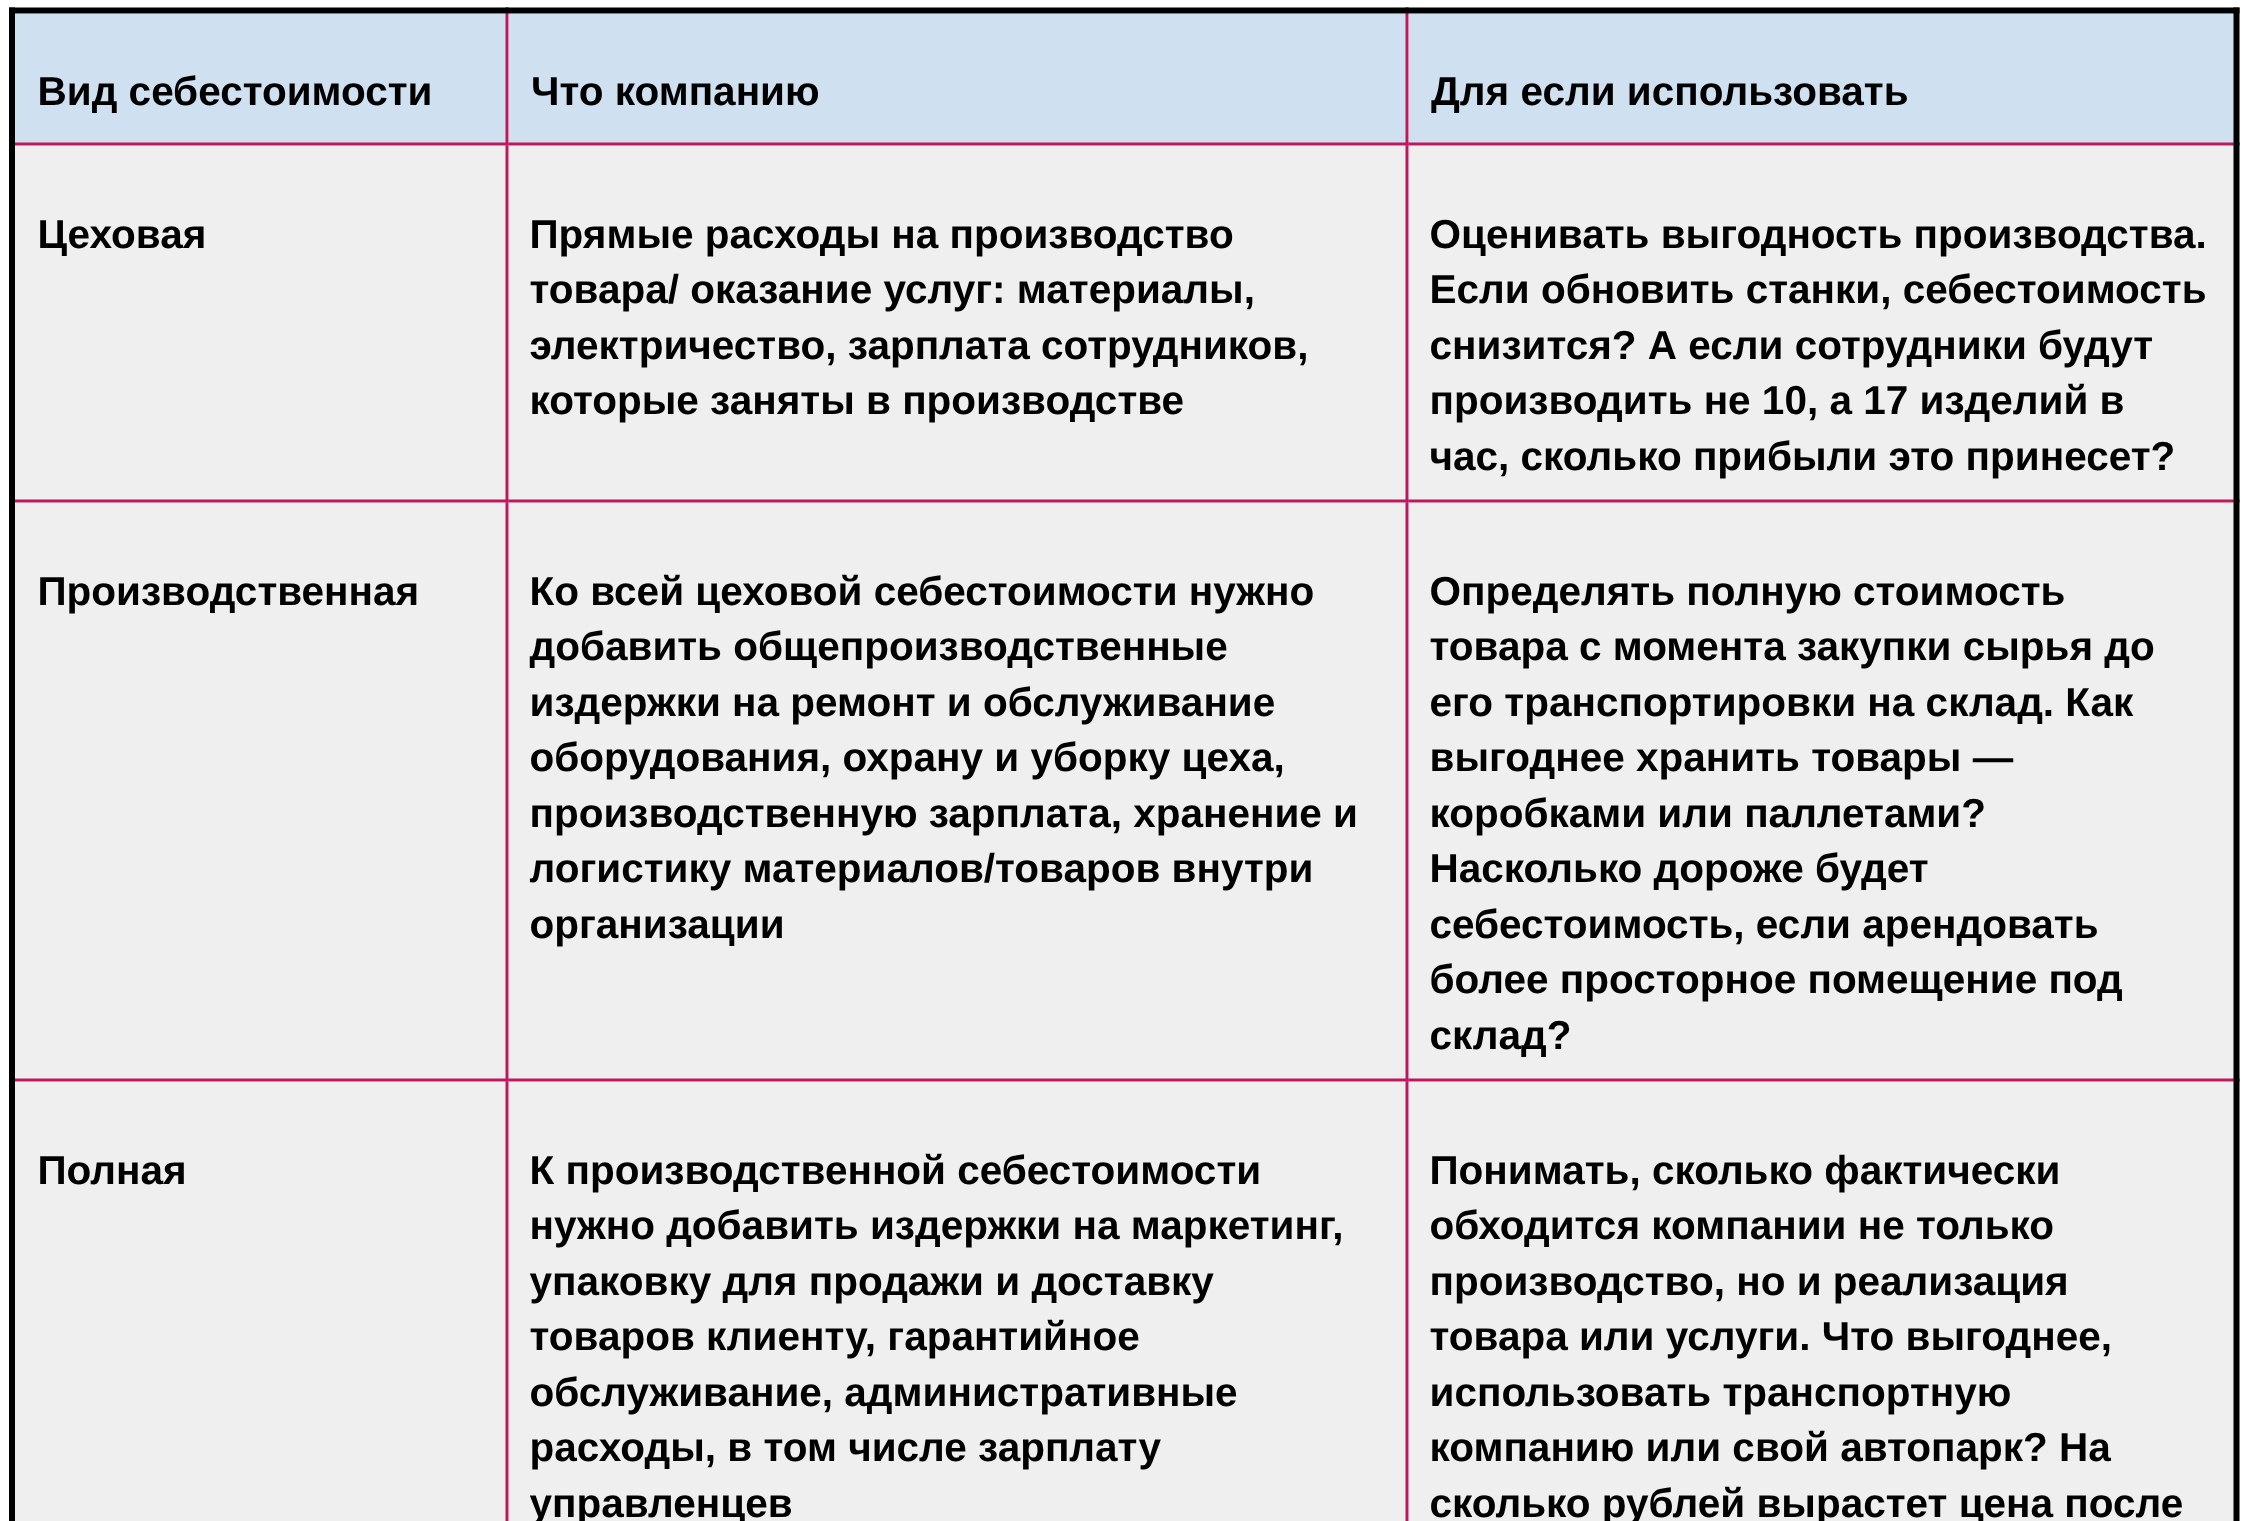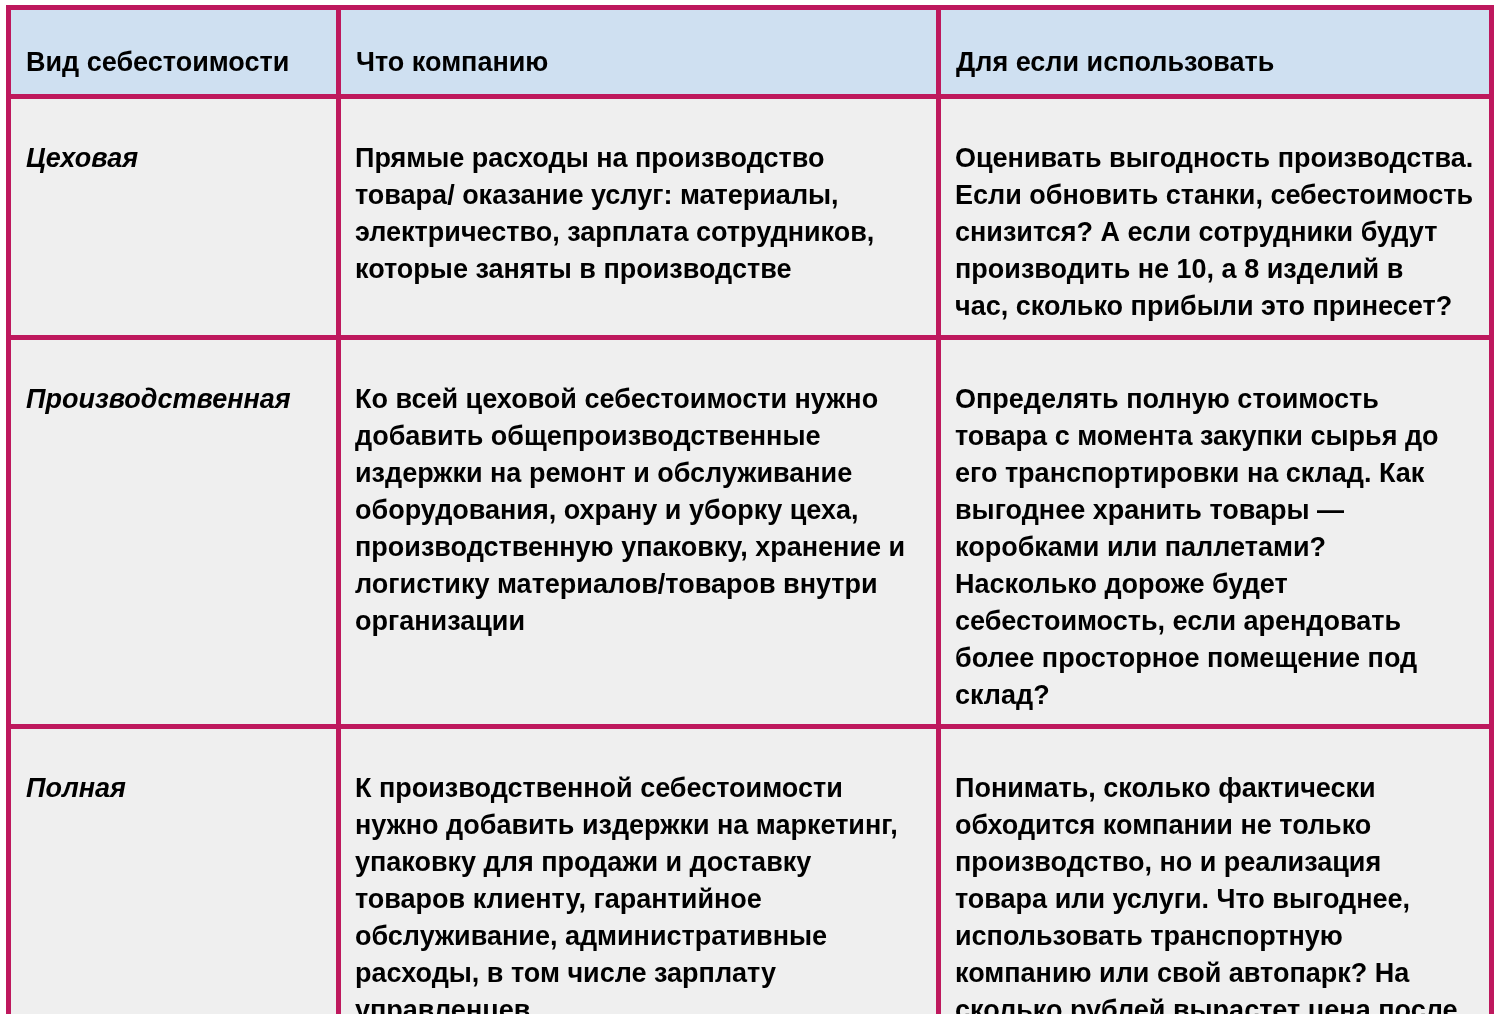--- a/index.html
+++ b/index.html
@@ -23,21 +23,21 @@
     position: absolute;
     left: 6px;
     top: 5px;
     width: 1483px;
     border-collapse: collapse;
     table-layout: fixed;
     border: 4px solid #000000;
   }
   .cost-table th,
   .cost-table td {
-    border: 5px solid #be185d;
+    border: 2px solid #be185d;
     vertical-align: top;
     text-align: left;
     font-size: 27px;
     line-height: 37px;
     overflow: hidden;
   }
   .cost-table col.c1 { width: 330px; }
   .cost-table col.c2 { width: 600px; }
   .cost-table col.c3 { width: 553px; }
 
@@ -53,21 +53,20 @@
   }
   .cost-table td {
     background: #efefef;
     padding: 41px 8px 10px 14px;
     white-space: pre-line;
     font-weight: bold;
   }
   .cost-table td.type-cell {
     font-weight: bold;
     padding-left: 15px;
-    font-style: italic;
   }
 </style>
 </head>
 <body>
 
 <div class="page">
   <table class="cost-table">
     <colgroup>
       <col class="c1">
       <col class="c2">
@@ -83,30 +82,30 @@
     <tbody>
       <tr class="r1">
         <td class="type-cell">Цеховая</td>
         <td>Прямые расходы на производство
 товара/ оказание услуг: материалы,
 электричество, зарплата сотрудников,
 которые заняты в производстве</td>
         <td>Оценивать выгодность производства.
 Если обновить станки, себестоимость
 снизится? А если сотрудники будут
-производить не 10, а 8 изделий в
+производить не 10, а 17 изделий в
 час, сколько прибыли это принесет?</td>
       </tr>
       <tr class="r2">
         <td class="type-cell">Производственная</td>
         <td>Ко всей цеховой себестоимости нужно
 добавить общепроизводственные
 издержки на ремонт и обслуживание
 оборудования, охрану и уборку цеха,
-производственную упаковку, хранение и
+производственную зарплата, хранение и
 логистику материалов/товаров внутри
 организации</td>
         <td>Определять полную стоимость
 товара с момента закупки сырья до
 его транспортировки на склад. Как
 выгоднее хранить товары —
 коробками или паллетами?
 Насколько дороже будет
 себестоимость, если арендовать
 более просторное помещение под

